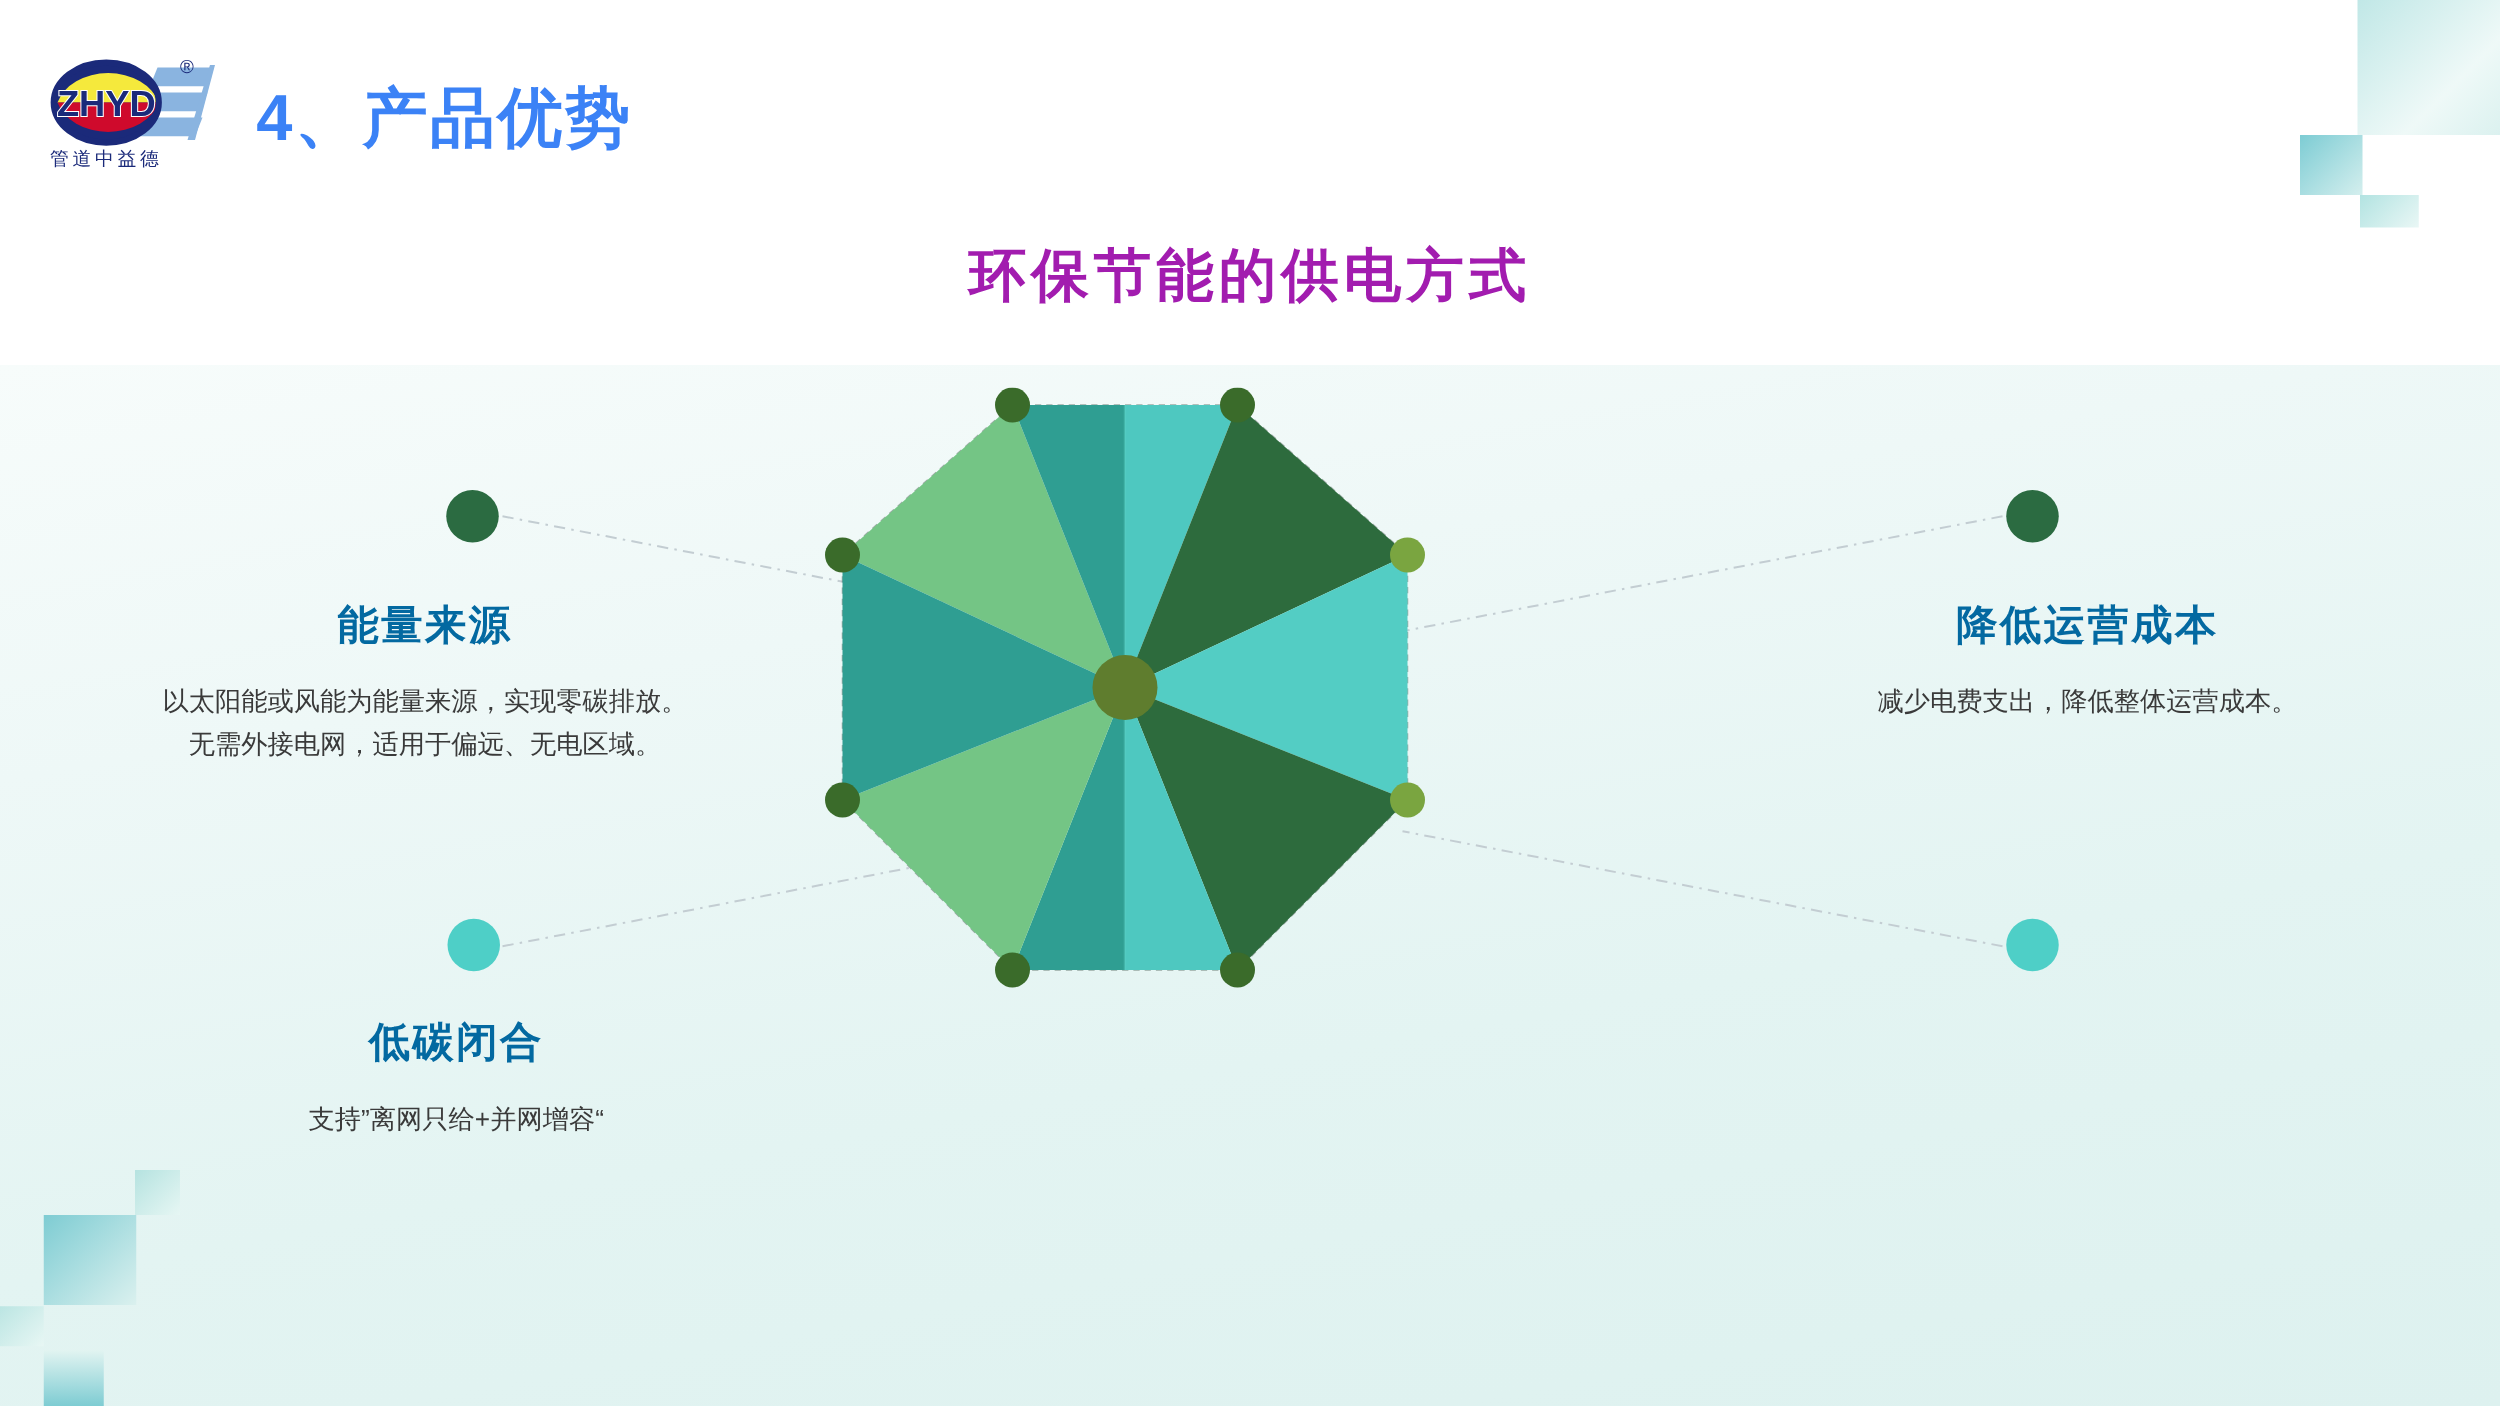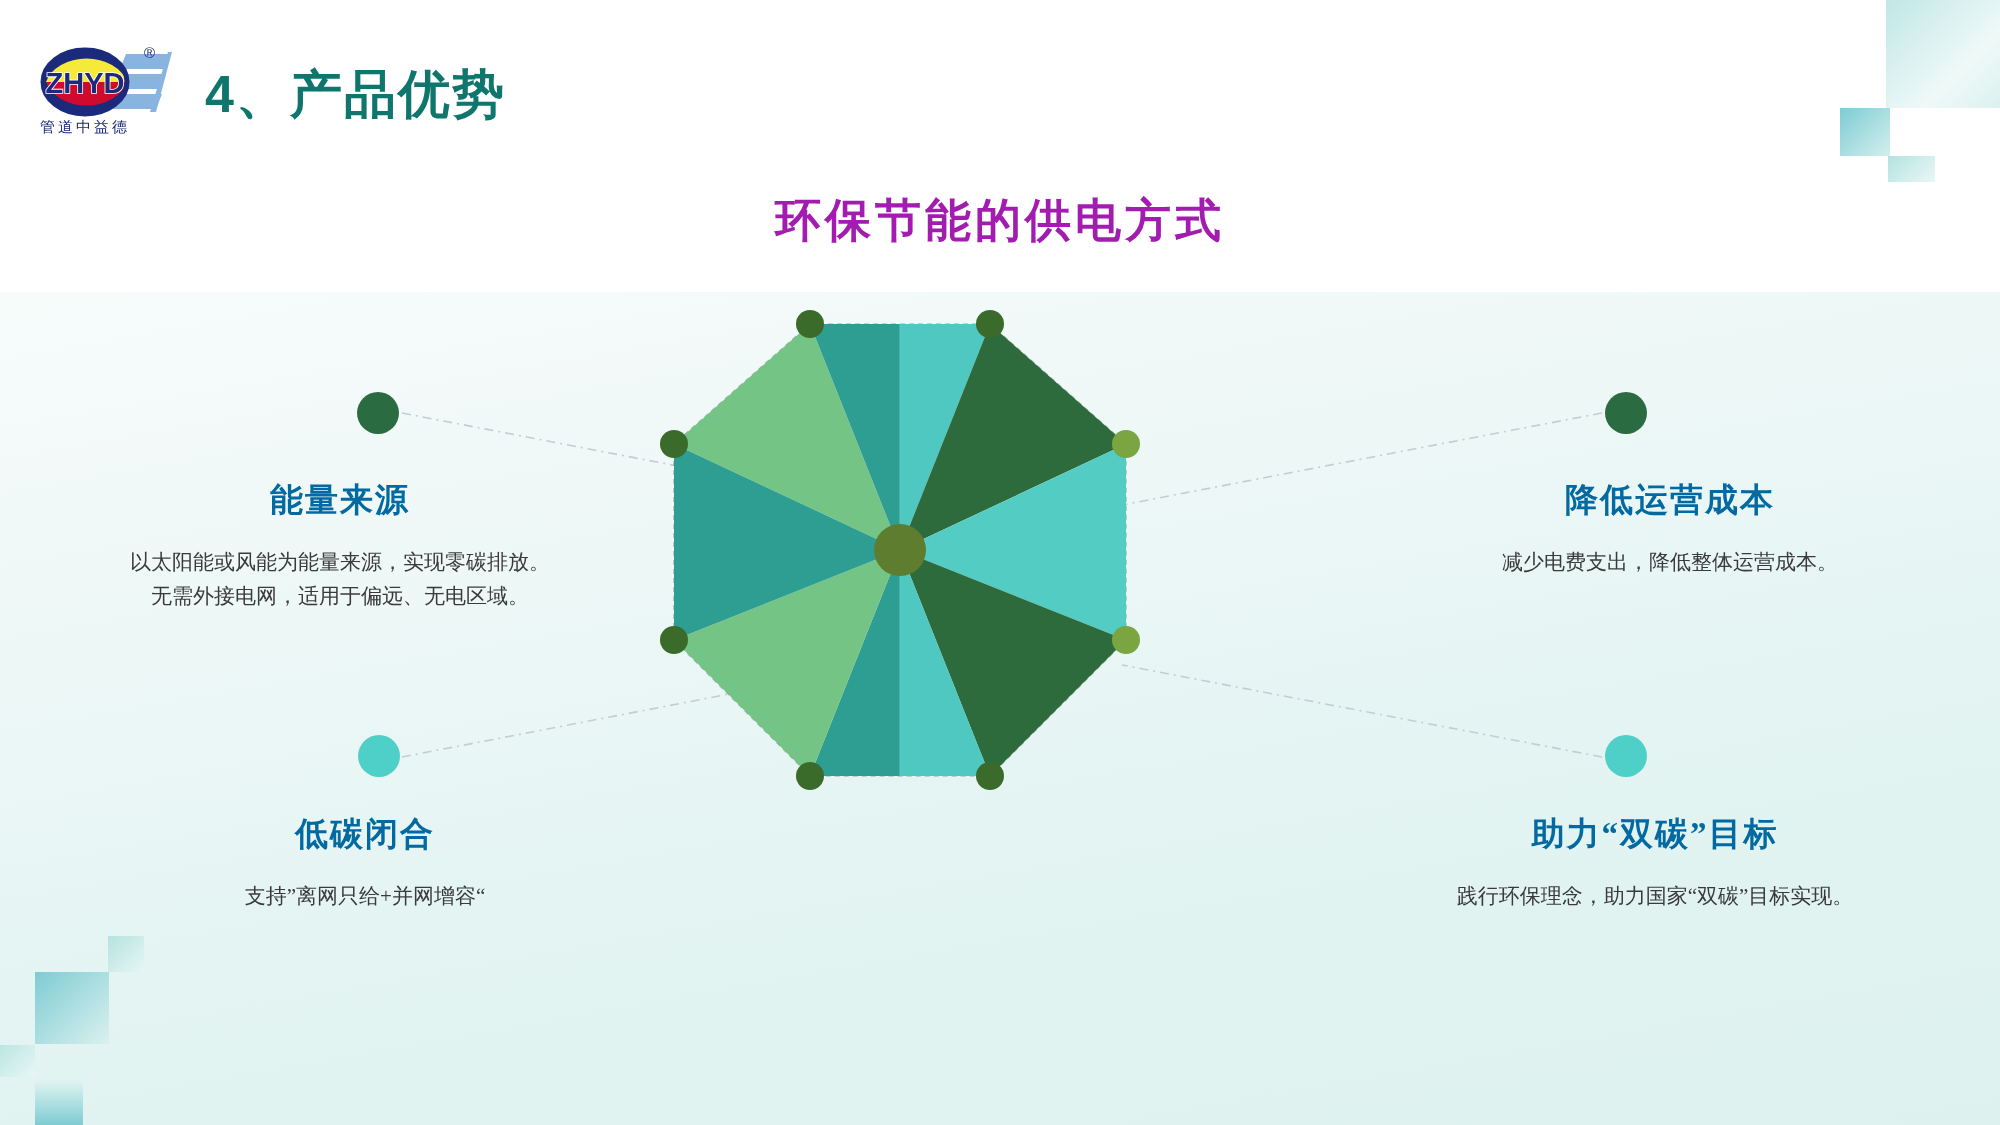--- a/index.html
+++ b/index.html
@@ -93,21 +93,21 @@
     width: 160px; height: 104px;
     z-index: 10;
   }
 
   
   .slide-heading {
     position: absolute;
     left: 205px; top: 60px;
     font-size: 52px;
     font-weight: bold;
-    color: #0f766e;
+    color: #3b82f6;
     letter-spacing: 2px;
     white-space: nowrap;
     z-index: 10;
   }
 
   
   .center-title {
     position: absolute;
     left: 0; top: 190px;
     width: 2000px;
@@ -139,21 +139,21 @@
     font-weight: bold;
     color: #0369a1;
     letter-spacing: 2px;
     font-family: "Liberation Serif", "DejaVu Serif", serif;
   }
   .callout p {
     margin: 0;
     font-size: 21px;
     line-height: 1.62;
     color: #3a3a3a;
-    font-family: Liberation Serif, serif;
+    font-family: Liberation Sans, sans-serif;
   }
   .c-left  { text-align: center; width: 430px; }
   .c-right { text-align: center; width: 430px; }
 
   #callout-energy  { left: 125px; top: 478px; }
   #callout-carbon  { left: 150px; top: 812px; }
   #callout-cost    { left: 1455px; top: 478px; }
   #callout-goal    { left: 1440px; top: 812px; }
 
   
@@ -279,18 +279,14 @@
   <div class="callout c-right" id="callout-cost">
     <h3>降低运营成本</h3>
     <p>减少电费支出，降低整体运营成本。</p>
   </div>
 
   <div class="callout c-left" id="callout-carbon">
     <h3>低碳闭合</h3>
     <p>支持”离网只给+并网增容“</p>
   </div>
 
-  <div class="callout c-right" id="callout-goal">
-    <h3>助力“双碳”目标</h3>
-    <p>践行环保理念，助力国家“双碳”目标实现。</p>
-  </div>
 
 </div>
 
 </body></html>

